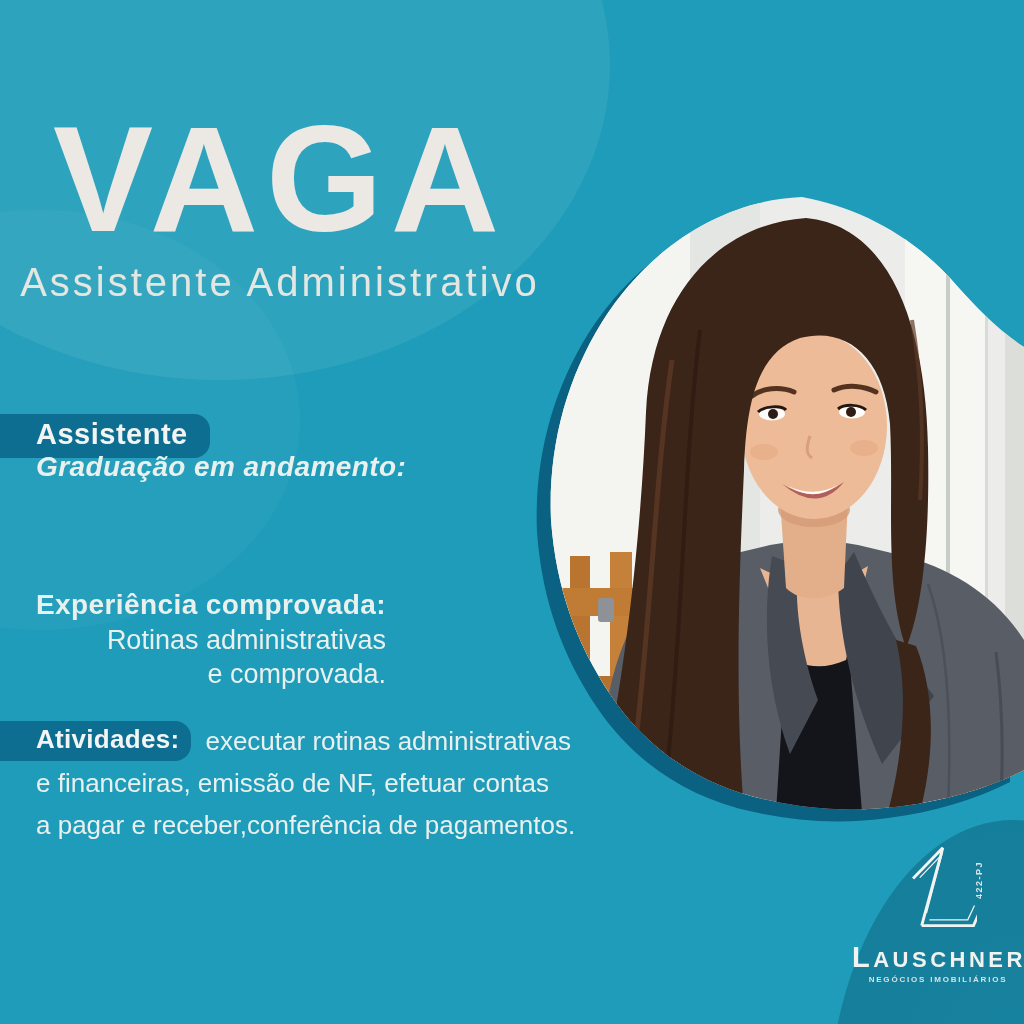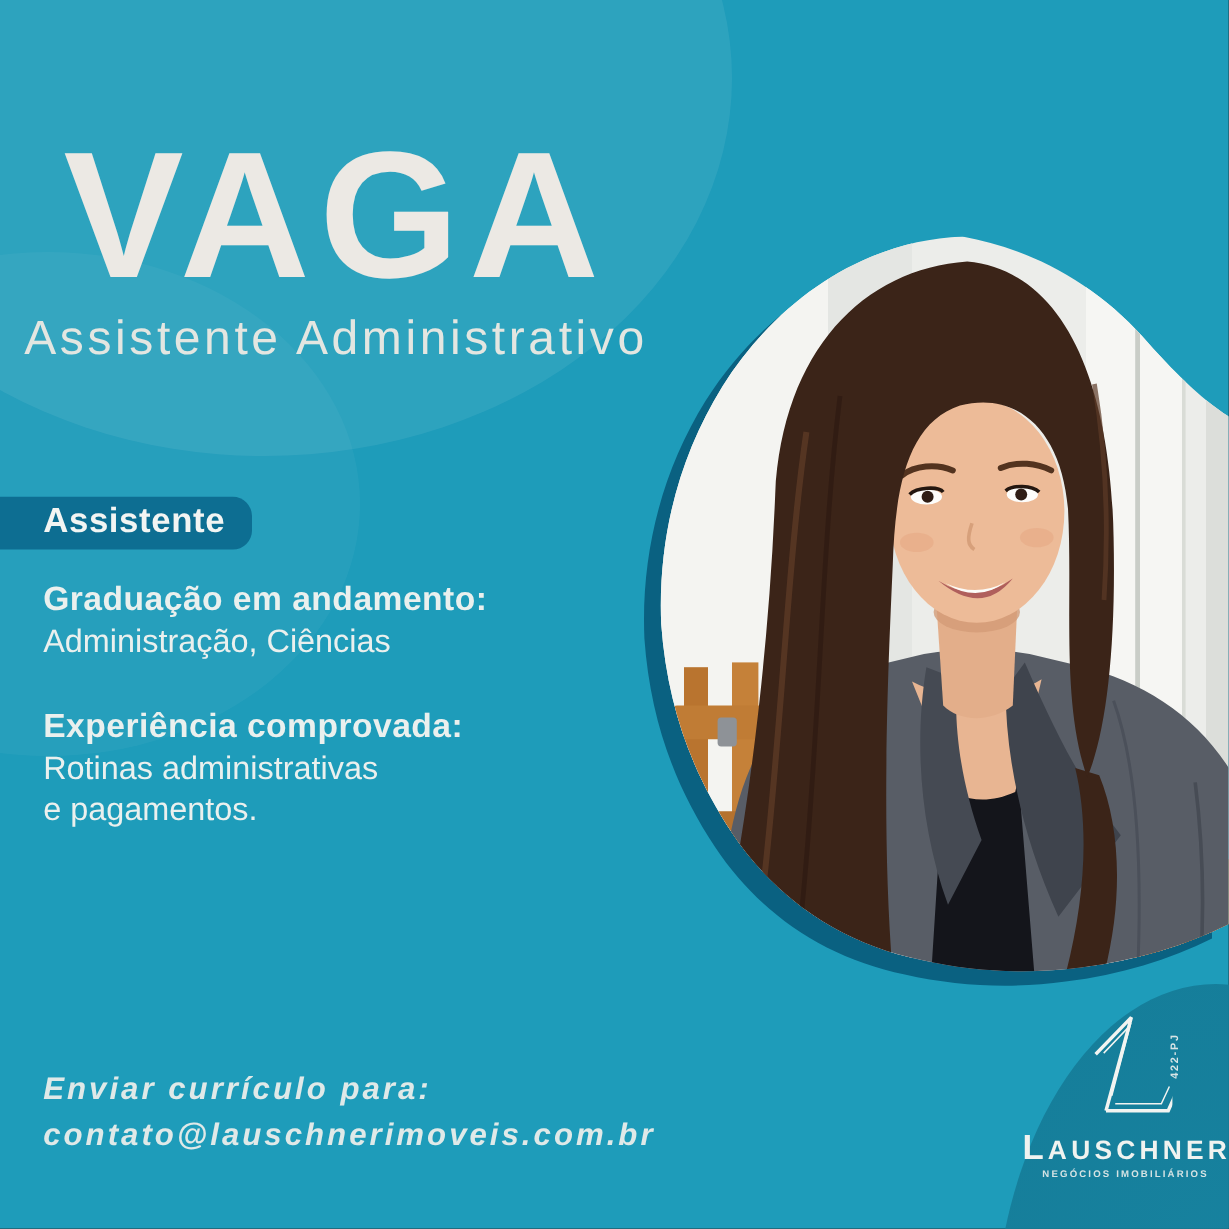--- a/index.html
+++ b/index.html
@@ -34,22 +34,22 @@
 
   .pill{
     display:inline-block;background:var(--accent-dark,#0D6E92);color:#F2F5F3;
     border-radius:0 16px 16px 0;font-weight:700;
   }
   .req-pill{font-size:29px;padding:4px 22px 7px 36px;letter-spacing:0.5px;}
   .act-pill{font-size:26px;padding:3px 12px 6px 36px;letter-spacing:0.3px;}
 
   .req-pill-row{position:absolute;left:0;top:414px;}
   .body-text{color:var(--body-text,#EAF0EE);}
-  .grad-block{position:absolute;left:36px;top:480px;font-size:27px;line-height:34px;}
-  .exp-block{position:absolute;left:36px;top:586px;font-size:27px;line-height:34px;}
+  .grad-block{position:absolute;left:36px;top:448px;font-size:27px;line-height:34px;font-style:italic;}
+  .exp-block{position:absolute;left:36px;top:586px;font-size:27px;line-height:34px;text-align:right;}
   .sec-title{font-weight:700;font-size:28px;line-height:37px;letter-spacing:0.4px;}
 
   .act-block{position:absolute;left:0;top:720px;font-size:26px;color:var(--body-text,#EAF0EE);}
   .act-row1{display:flex;align-items:center;gap:14px;height:42px;}
   .act-line{margin-left:36px;line-height:42px;}
 
   .contact-block{
     position:absolute;left:36px;top:888px;font-style:italic;font-size:26px;
     line-height:38px;letter-spacing:2.5px;color:#DFE9E8;font-weight:700;
   }
@@ -143,34 +143,37 @@
     <h1>VAGA</h1>
     <div class="subtitle">Assistente Administrativo</div>
   </div>
 
   <div class="req-pill-row">
     <span class="pill req-pill">Assistente</span>
   </div>
 
   <div class="grad-block body-text">
     <div class="sec-title">Graduação em andamento:</div>
-    <div>Administração, Ciências</div>
   </div>
 
   <div class="exp-block body-text">
     <div class="sec-title">Experiência comprovada:</div>
     <div>Rotinas administrativas</div>
-    <div>e pagamentos.</div>
+    <div>e comprovada.</div>
   </div>
 
+  <div class="act-block">
+    <div class="act-row1">
+      <span class="pill act-pill">Atividades:</span>
+      <span>executar rotinas administrativas</span>
+    </div>
+    <div class="act-line">e financeiras, emissão de NF, efetuar contas</div>
+    <div class="act-line">a pagar e receber,conferência de pagamentos.</div>
+  </div>
 
-  <div class="contact-block">
-    <div>Enviar currículo para:</div>
-    <div>contato@lauschnerimoveis.com.br</div>
-  </div>
 
   <div class="logo">
     <svg class="logo-mark" width="78" height="96" viewBox="0 0 80 100" aria-hidden="true">
       <g stroke="#F2F4F1" fill="none" stroke-width="3">
         <path d="M14,36 L45,4 L23,85"></path>
         <path d="M23,85 L77,85 L85,67"></path>
       </g>
       <g stroke="#F2F4F1" fill="none" stroke-width="1.3">
         <path d="M21,35 L44,11 L28,72"></path>
         <path d="M31,79 L71,79 L78,64"></path>

